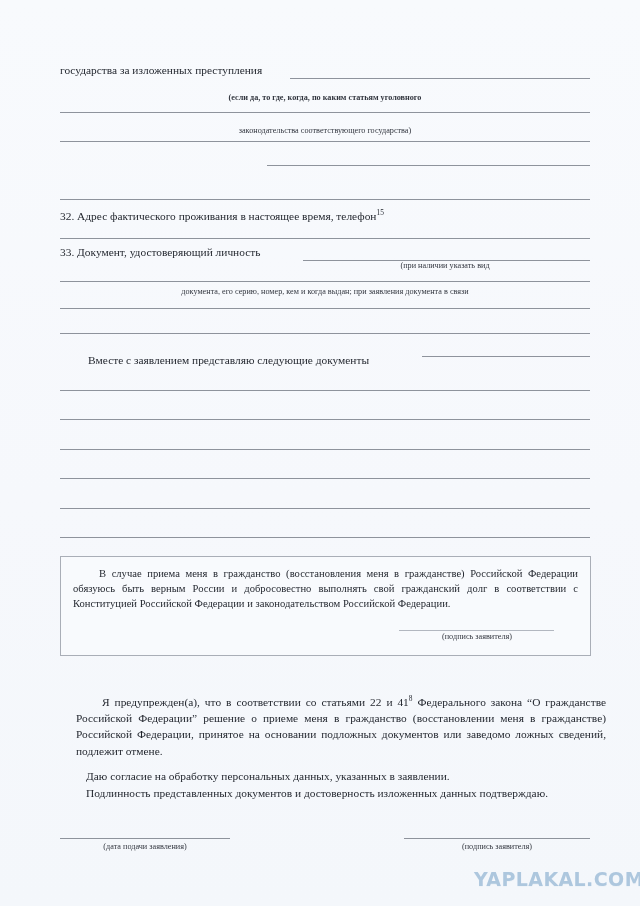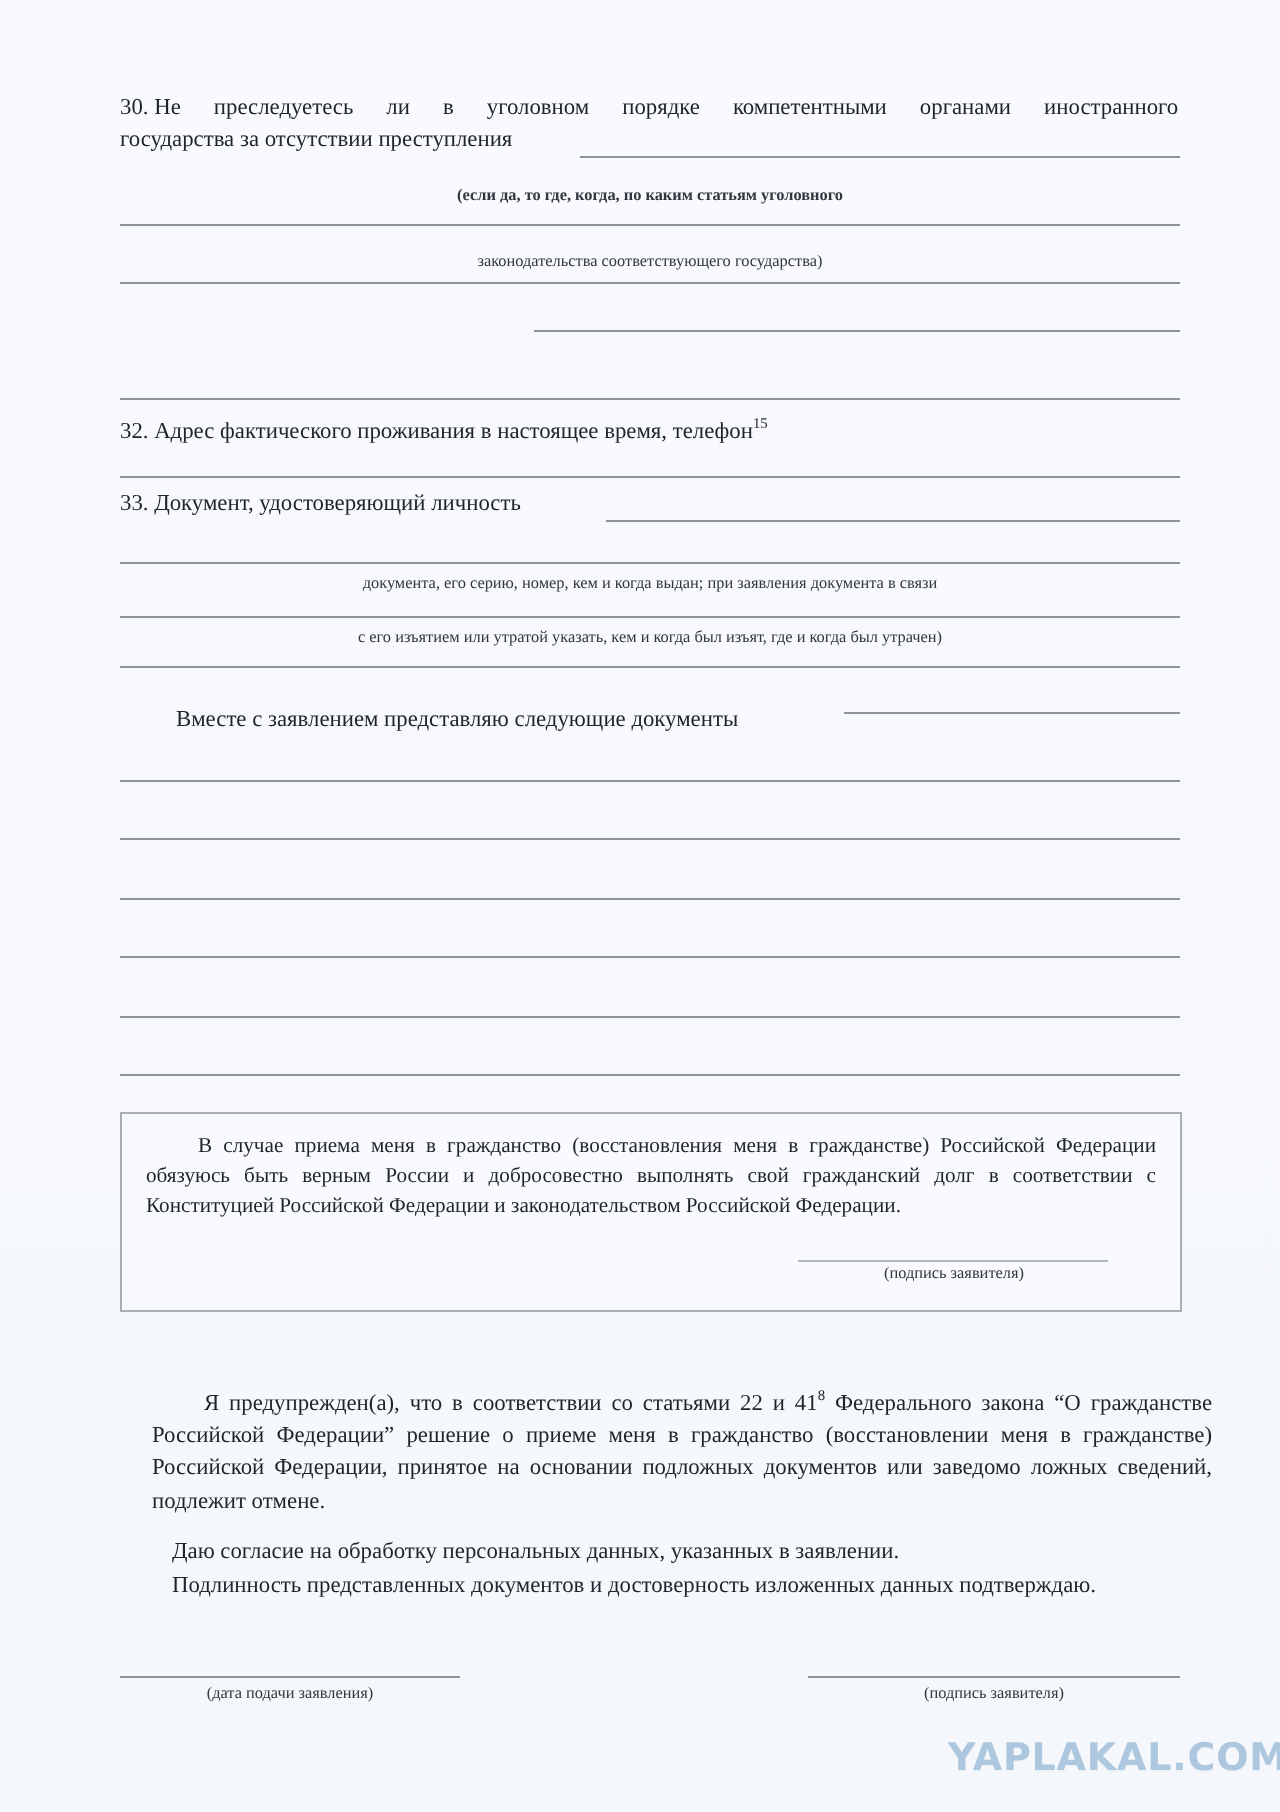--- a/index.html
+++ b/index.html
@@ -96,51 +96,45 @@
     white-space: nowrap;
     text-shadow: 0 1px 0 #eef3f8;
   }
 </style>
 </head>
 <body>
 
 <div class="page">
   <div class="sheet"></div>
 
-  <div class="t" style="left:60px; top:47px;">
-    <span>30.</span>
-    <span style="display:inline-block;width:512px;">
-      <span style="display:inline-block;width:100%;text-align:justify;text-align-last:justify;white-space:normal;">Не преследуетесь ли в уголовном порядке компетентными органами иностранного</span>
-    </span>
-  </div>
-  <div class="t" style="left:60px; top:63px;">государства за отсутствии преступления</div>
+  <div class="t" style="left:60px; top:63px;">государства за изложенных преступления</div>
   <div class="rule" style="left:290px; top:78px; width:300px;"></div>
 
   <div class="rule" style="left:60px; top:112px; width:530px;"></div>
   <div class="caption" style="left:60px; top:93px; width:530px;font-weight:bold;">(если да, то где, когда, по каким статьям уголовного</div>
 
   <div class="rule" style="left:60px; top:141px; width:530px;"></div>
   <div class="caption" style="left:60px; top:126px; width:530px;">законодательства соответствующего государства)</div>
 
   <div class="rule" style="left:267px; top:165px; width:323px;"></div>
   <div class="rule" style="left:60px; top:199px; width:530px;"></div>
 
   <div class="t" style="left:60px; top:209px;">
     <span>32.  Адрес       фактического       проживания       в       настоящее       время,       телефон</span><span class="sup">15</span>
   </div>
   <div class="rule" style="left:60px; top:238px; width:530px;"></div>
 
   <div class="t" style="left:60px; top:245px;">33. Документ, удостоверяющий личность</div>
   <div class="rule" style="left:303px; top:260px; width:287px;"></div>
+  <div class="caption" style="left:300px; top:261px; width:290px;">(при наличии указать вид</div>
 
   <div class="rule" style="left:60px; top:281px; width:530px;"></div>
   <div class="caption" style="left:60px; top:287px; width:530px;">документа, его серию, номер, кем и когда выдан; при заявления документа в связи</div>
 
   <div class="rule" style="left:60px; top:308px; width:530px;"></div>
-  <div class="caption" style="left:60px; top:314px; width:530px;">с его изъятием или утратой указать, кем и когда был изъят, где и когда был утрачен)</div>
 
   <div class="rule" style="left:60px; top:333px; width:530px;"></div>
 
   <div class="t" style="left:88px; top:353px;">Вместе с заявлением представляю следующие документы</div>
   <div class="rule" style="left:422px; top:356px; width:168px;"></div>
 
   <div class="rule" style="left:60px; top:390px; width:530px;"></div>
   <div class="rule" style="left:60px; top:419px; width:530px;"></div>
   <div class="rule" style="left:60px; top:449px; width:530px;"></div>
   <div class="rule" style="left:60px; top:478px; width:530px;"></div>

